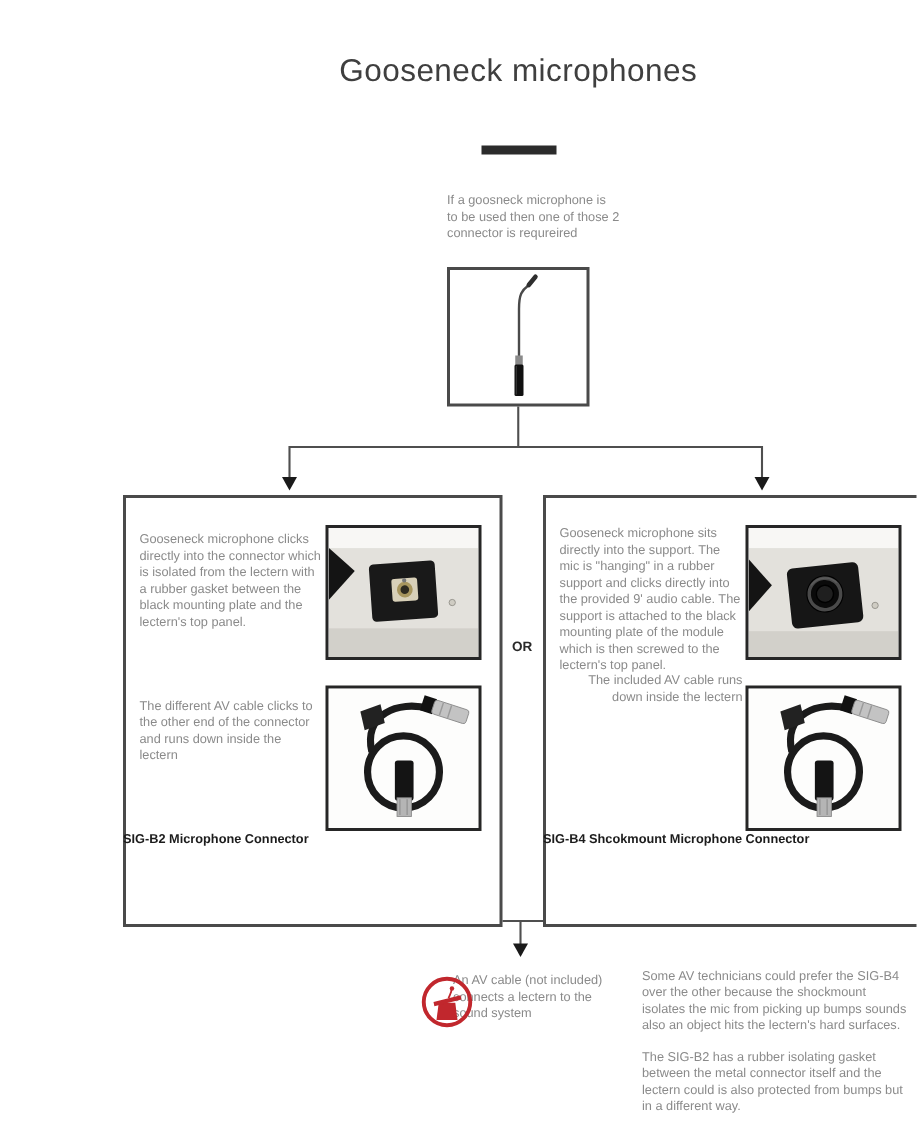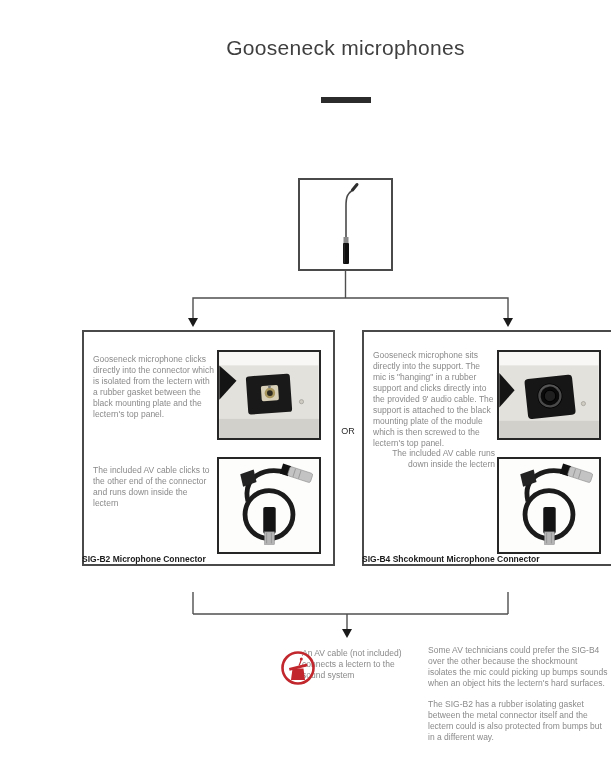--- a/index.html
+++ b/index.html
@@ -6,36 +6,36 @@
   .page{position:relative;width:611px;height:757px;background:#ffffff;overflow:hidden;
         font-family:"Liberation Sans",sans-serif;margin-left:40px;}
   .title{position:absolute;top:36px;left:0;width:611px;margin:0;text-align:center;
          font-size:21px;font-weight:400;color:#3f3f3f;letter-spacing:.3px;}
   .title-bar{position:absolute;left:281px;top:97px;width:50px;height:6px;background:#2b2b2b;}
   .smalltext{font-size:8.5px;line-height:11px;color:#8a8a8a;}
   .intro{position:absolute;left:258px;top:128px;width:150px;white-space:pre-line;}
   .mic-figure{position:absolute;left:258px;top:178px;width:95px;height:93px;
               border:2px solid #4a4a4a;box-sizing:border-box;background:#fff;}
   .flow{position:absolute;left:0;top:0;width:611px;height:757px;pointer-events:none;}
-  .box{position:absolute;top:330px;width:253px;height:236px;border:2px solid #4a4a4a;
+  .box{position:absolute;top:330px;width:253px;height:288px;border:2px solid #4a4a4a;
        box-sizing:border-box;background:#fff;}
   .box-left{left:42px;}
   .box-right{left:322px;}
   .box p{position:absolute;margin:0;width:122px;}
   .p1-left{left:9px;top:22px;}
   .p2-left{left:9px;top:133px;}
   .p1-right{left:9px;top:18px;}
   .p2-right{left:9px;top:116px;text-align:right;}
   .photo{position:absolute;left:133px;width:104px;margin:0;border:2px solid #262626;
          box-sizing:border-box;background:#fdfdfc;overflow:hidden;}
   .photo1{top:18px;height:90px;}
   .photo2{top:125px;height:97px;}
   .photo svg{display:block;width:100%;height:100%;}
   .or{position:absolute;left:294px;top:426px;width:28px;text-align:center;
-      font-size:9px;font-weight:normal;color:#2a2a2a;}
+      font-size:9px;font-weight:bold;color:#2a2a2a;}
   .caption{position:absolute;top:554px;font-size:8.5px;font-weight:bold;color:#1c1c1c;}
   .cap-left{left:42px;}
   .cap-right{left:322px;}
   .footer-left{position:absolute;left:238px;top:645px;width:150px;height:65px;}
   .note{position:absolute;left:24px;top:3px;white-space:pre-line;z-index:1;}
   .logo-icon{position:absolute;left:0;top:2px;width:40px;height:40px;z-index:2;}
   .logo-text{position:absolute;left:22px;top:6px;z-index:2;}
   .logo-name{font-family:"Liberation Serif",serif;font-weight:bold;font-size:16px;
              color:#3b3b3b;line-height:16px;}
   .logo-sub{font-size:10px;color:#b3b3b3;letter-spacing:3.2px;line-height:12px;margin-top:1px;}
@@ -43,20 +43,23 @@
   .footer-right p{margin:0 0 10px 0;}
 </style>
 </head>
 <body>
 
 <div class="page">
 
   <h1 class="title">Gooseneck microphones</h1>
   <div class="title-bar"></div>
 
+  <div class="intro smalltext">If a goosneck microphone is
+to be used then one of those 2
+connector is requreired</div>
 
   <div class="mic-figure">
     <svg viewBox="0 0 91 89">
       <path d="M46,63 L46,26 C46,16 48,13.5 52,10.5 L54.5,8" fill="none" stroke="#4a4a4a" stroke-width="1.6"></path>
       <path d="M52.5,10 L57,4.5" fill="none" stroke="#2e2e2e" stroke-width="3" stroke-linecap="round"></path>
       <rect x="43.5" y="57" width="5" height="7" fill="#8a8a8a"></rect>
       <rect x="43" y="63" width="6" height="21" rx="1" fill="#101010"></rect>
       <line x1="44.2" y1="64" x2="44.2" y2="83" stroke="#3c3c3c" stroke-width="0.7"></line>
     </svg>
   </div>
@@ -72,21 +75,21 @@
     </g>
     <g fill="#1a1a1a">
       <polygon points="148,318 158,318 153,327"></polygon>
       <polygon points="463,318 473,318 468,327"></polygon>
       <polygon points="302,629 312,629 307,638"></polygon>
     </g>
   </svg>
 
   <section class="box box-left">
     <p class="smalltext p1-left">Gooseneck microphone clicks directly into the connector which is isolated from the lectern with a rubber gasket between the black mounting plate and the lectern's top panel.</p>
-    <p class="smalltext p2-left">The included AV cable clicks to the other end of the connector and runs down inside the lectern</p>
+    <p class="smalltext p2-left">The different AV cable clicks to the other end of the connector and runs down inside the lectern</p>
 
     <figure class="photo photo1">
       <svg viewBox="0 0 104 90">
         <rect x="0" y="0" width="104" height="90" fill="#e3e1dc"></rect>
         <rect x="0" y="0" width="104" height="14" fill="#f8f7f5"></rect>
         <rect x="0" y="70" width="104" height="20" fill="#d2d0ca"></rect>
         <polygon points="0,14 18,30 0,50" fill="#141414"></polygon>
         <g transform="rotate(-4 53 44)">
           <rect x="29" y="24" width="46" height="40" rx="3" fill="#191919"></rect>
           <rect x="44" y="35" width="18" height="16" rx="2" fill="#d8d0b8"></rect>
@@ -171,17 +174,17 @@
     <svg class="logo-icon" viewBox="0 0 40 40">
       <circle cx="20" cy="21" r="15.5" fill="none" stroke="#c1272d" stroke-width="2.6"></circle>
       <path d="M13,33 L27,33 L25.5,21.5 L14.5,21.5 Z" fill="#c1272d"></path>
       <path d="M11,21 L29,16.5 L29.6,19.3 L11.6,23.8 Z" fill="#c1272d"></path>
       <path d="M21,18.5 C22,16 23,14.5 23,13" fill="none" stroke="#c1272d" stroke-width="1.2"></path>
       <circle cx="23.3" cy="12" r="1.5" fill="#c1272d"></circle>
     </svg>
   </div>
 
   <div class="footer-right">
-    <p class="smalltext">Some AV technicians could prefer the SIG-B4 over the other because the shockmount isolates the mic could picking up bumps sounds when an object hits the lectern's hard surfaces.</p>
+    <p class="smalltext">Some AV technicians could prefer the SIG-B4 over the other because the shockmount isolates the mic from picking up bumps sounds also an object hits the lectern's hard surfaces.</p>
     <p class="smalltext">The SIG-B2 has a rubber isolating gasket between the metal connector itself and the lectern could is also protected from bumps but in a different way.</p>
   </div>
 
 </div>
 
 </body></html>

